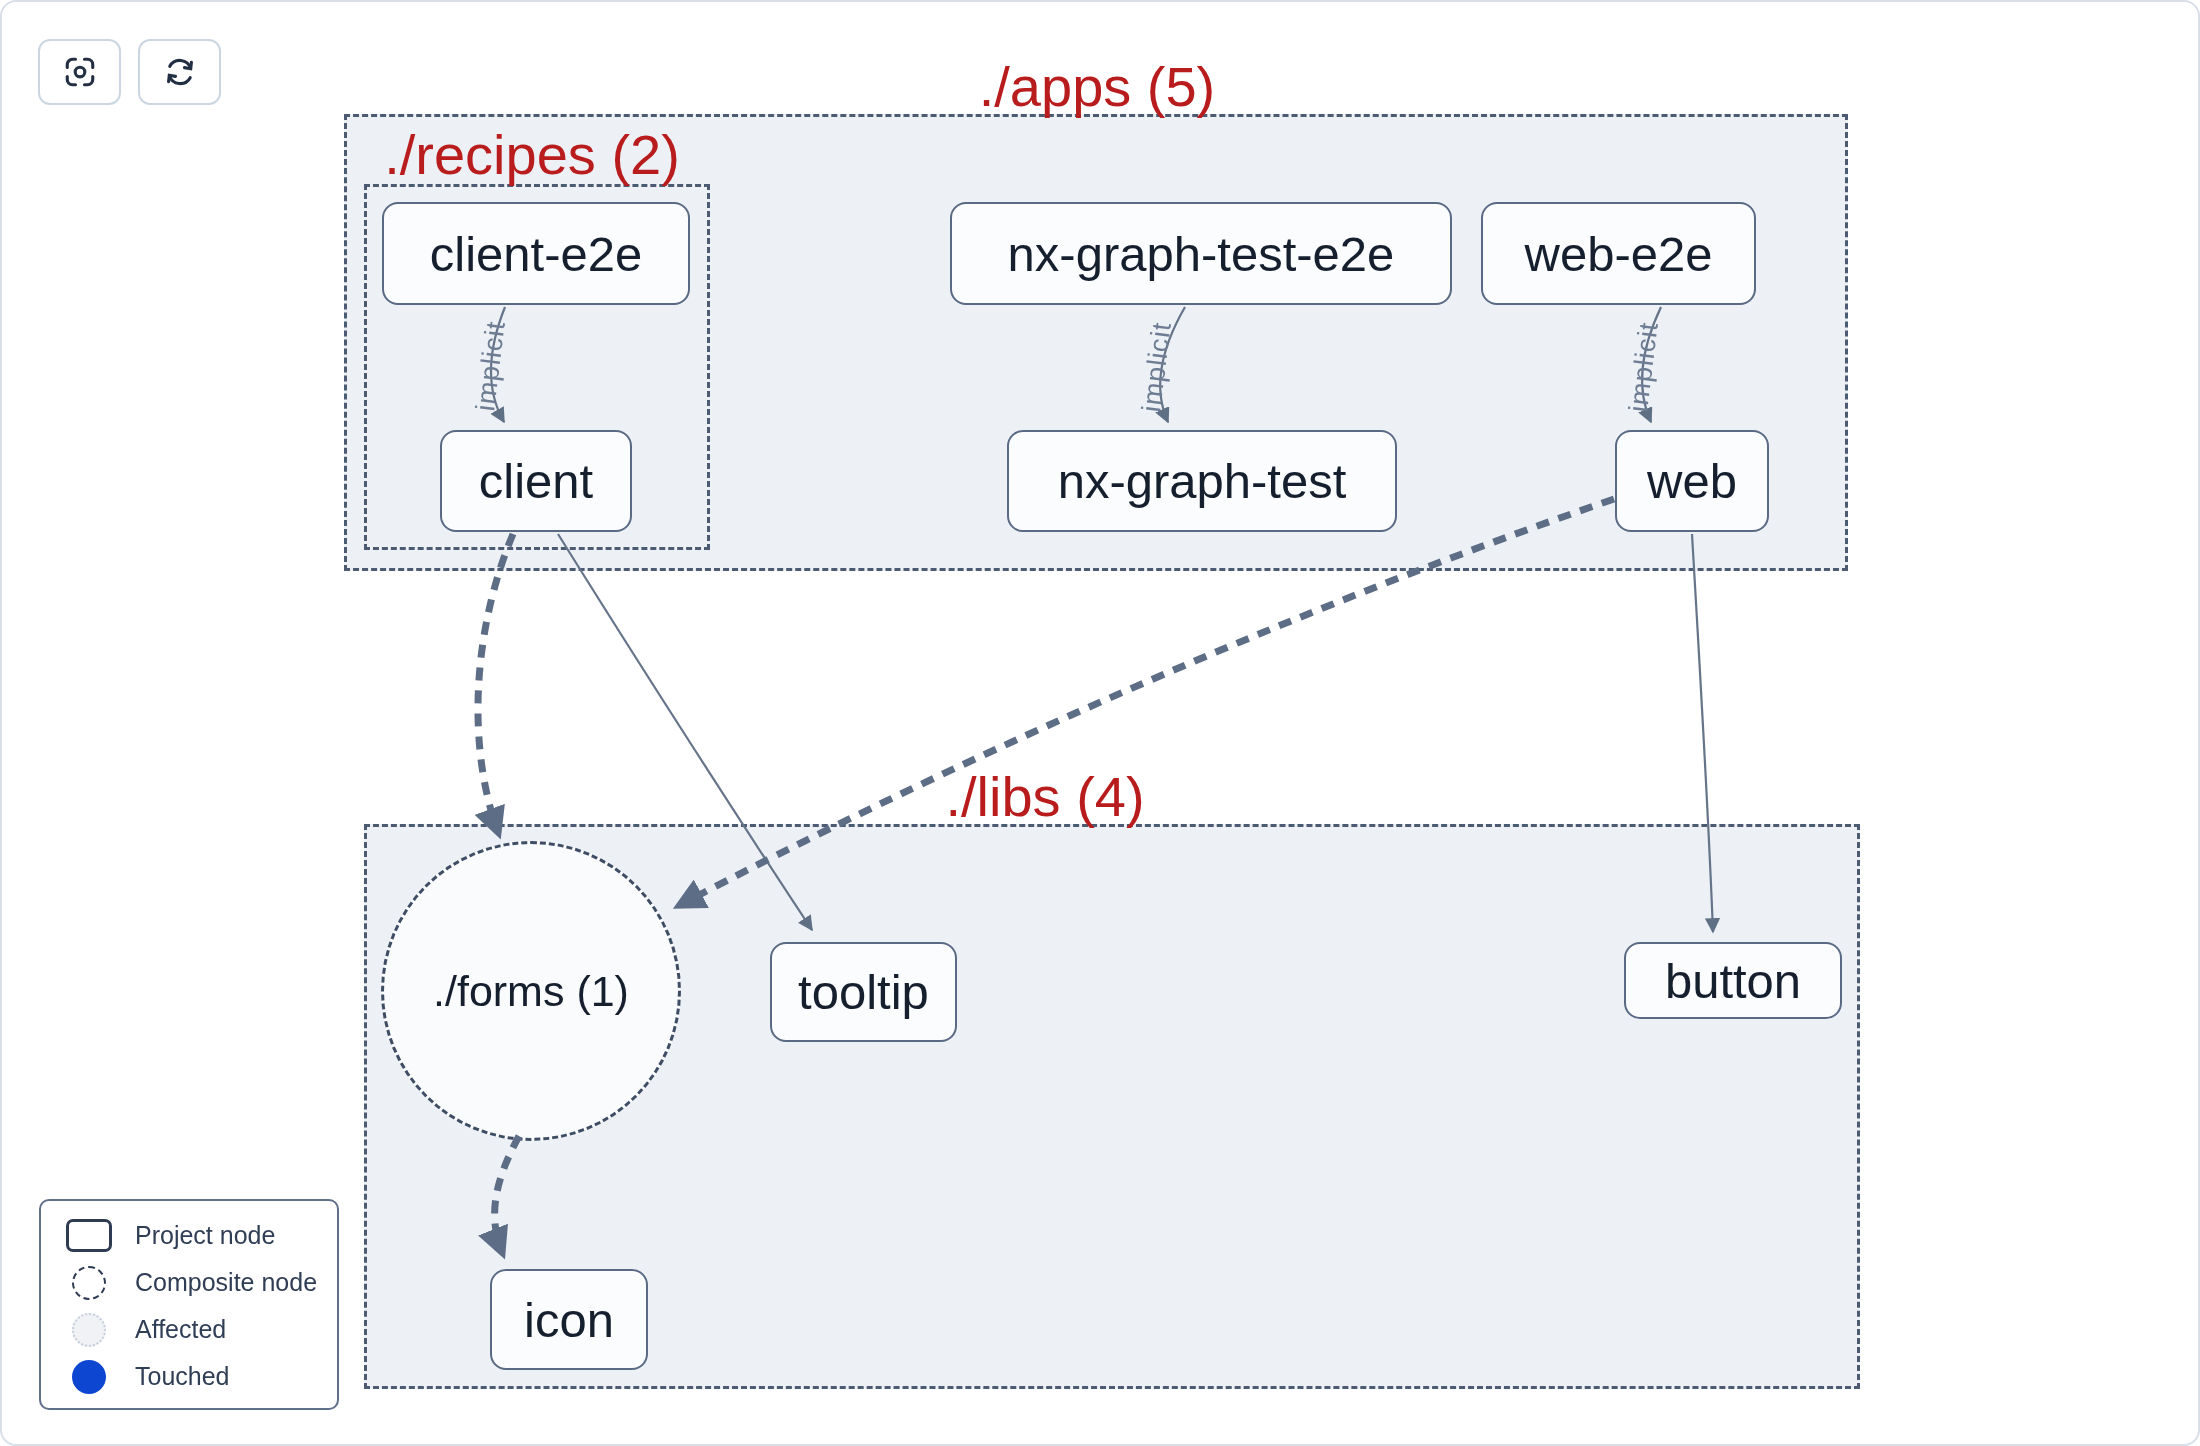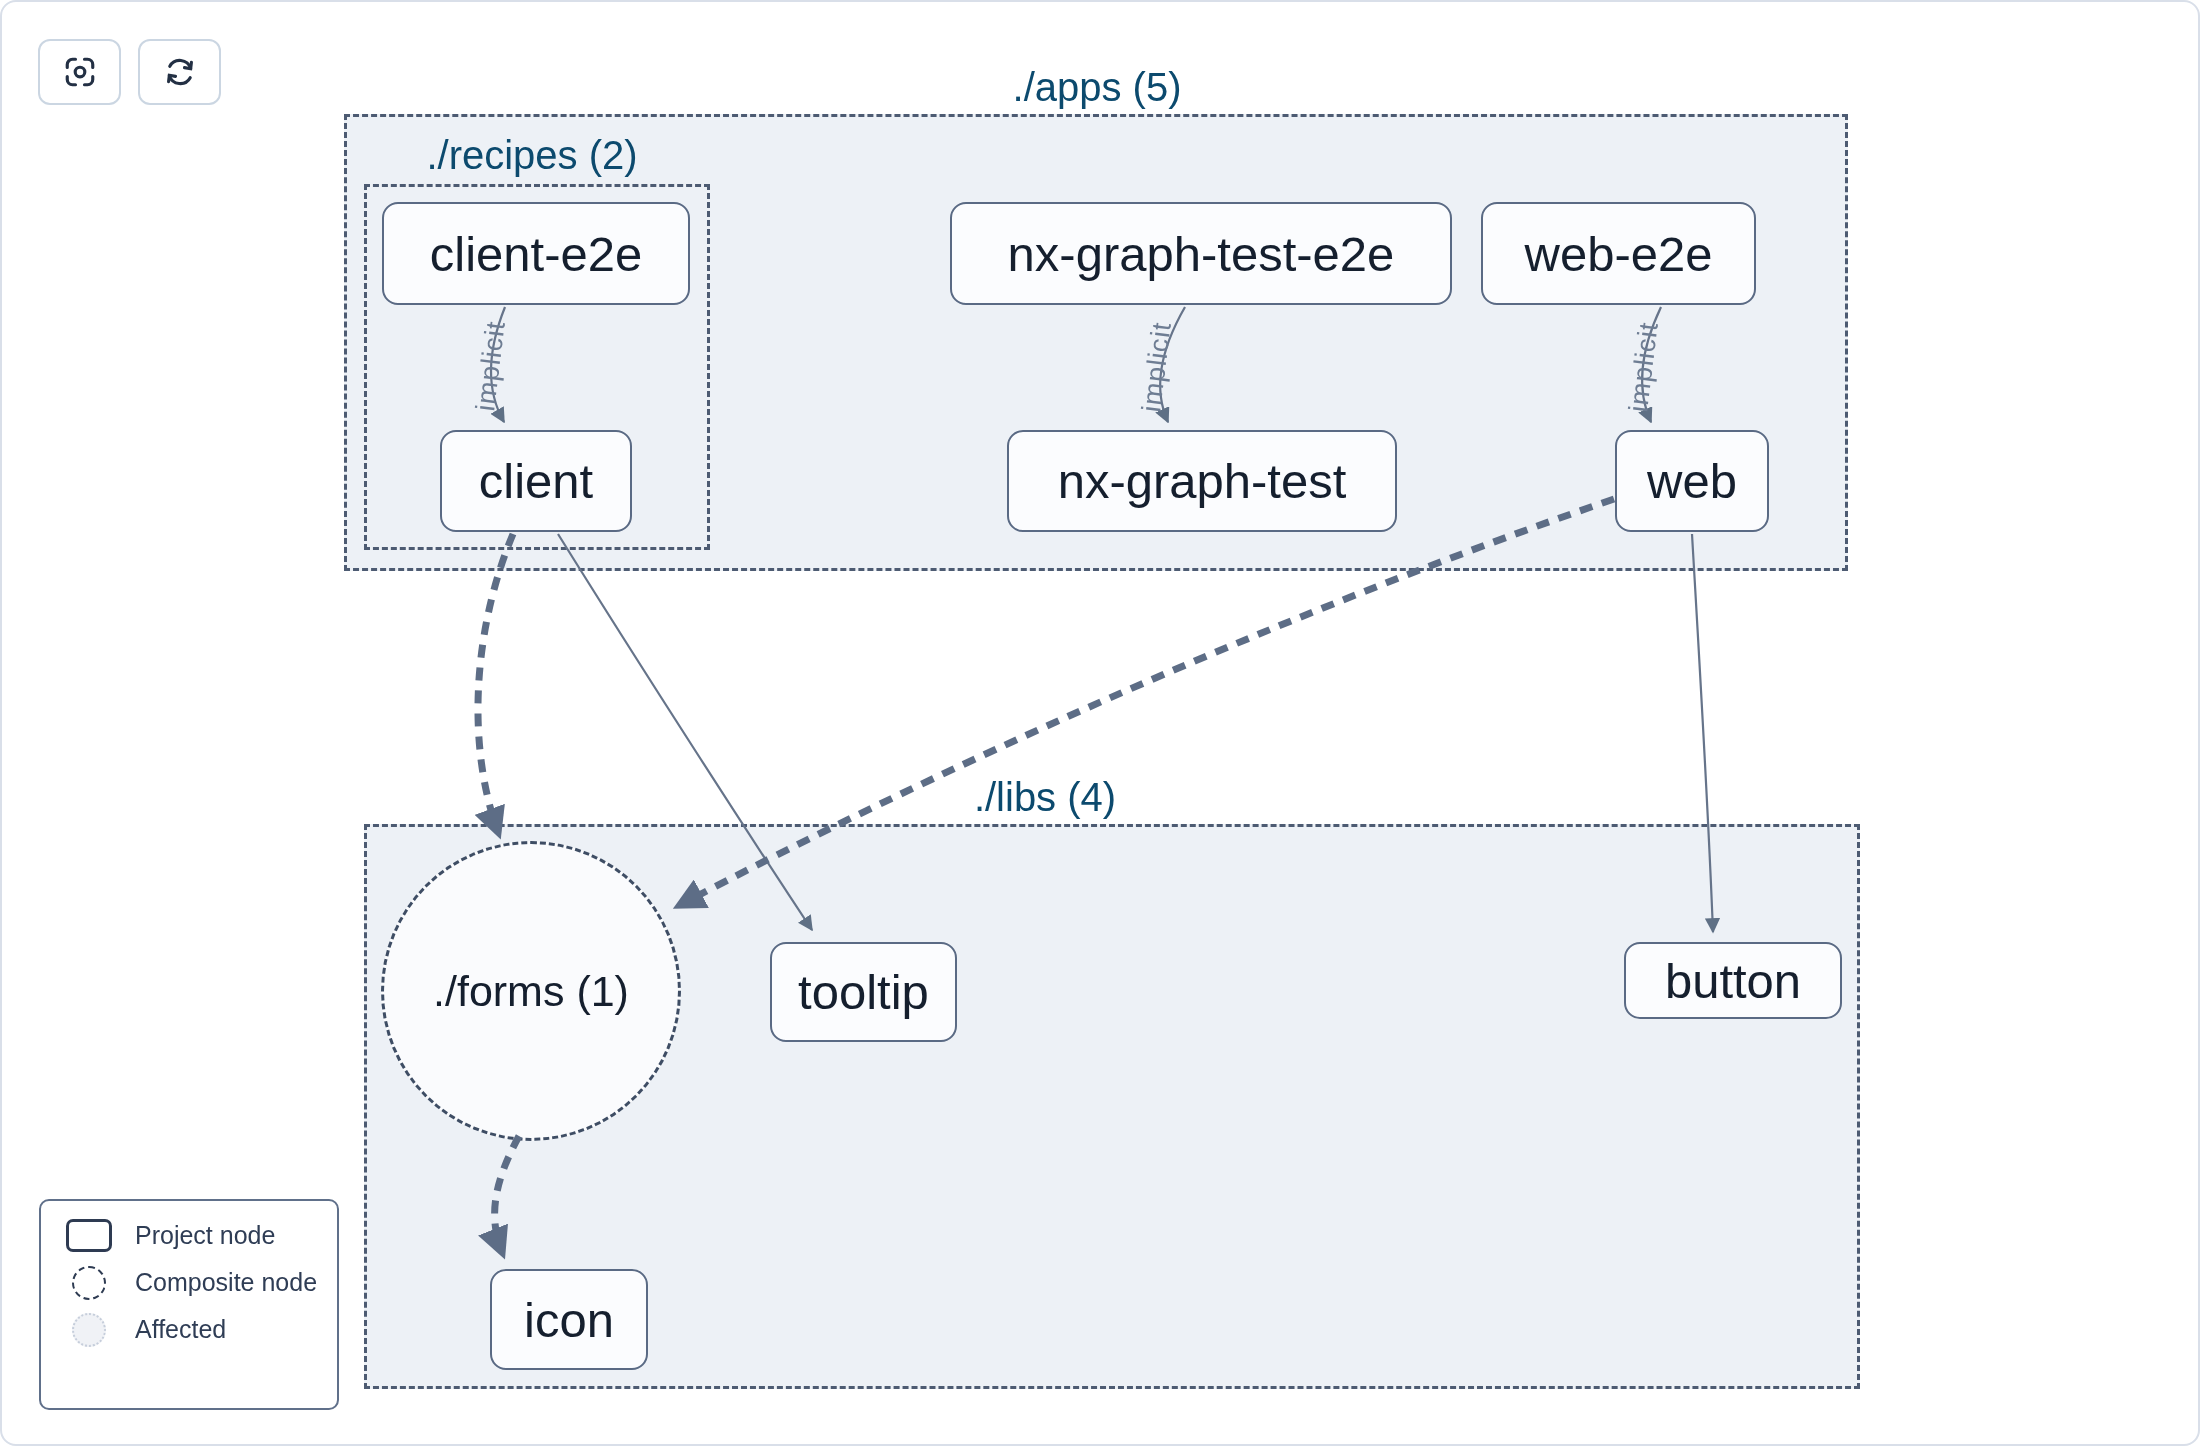--- a/index.html
+++ b/index.html
@@ -5,21 +5,21 @@
   html,body{margin:0;padding:0;background:#ffffff;}
   body{width:2200px;height:1446px;position:relative;font-family:"Liberation Sans",sans-serif;overflow:hidden;}
   .frame{position:absolute;inset:0;border:2px solid #d9dfe9;border-radius:16px;box-sizing:border-box;background:#ffffff;}
 
   
   .tool-btn{position:absolute;width:83px;height:66px;border:2px solid #cbd6e2;border-radius:12px;background:#ffffff;display:flex;align-items:center;justify-content:center;color:#233044;cursor:pointer;box-sizing:border-box;}
   .tool-btn svg{display:block;}
 
   
   .container{position:absolute;background:#edf1f6;border:3px dashed #4d5b72;box-sizing:border-box;}
-  .ctr-label{position:absolute;transform:translateX(-50%);font-size:40px;line-height:54px;color:#0c4a6e;white-space:nowrap;}
+  .ctr-label{position:absolute;transform:translateX(-50%);font-size:56px;line-height:54px;color:#b91c1c;white-space:nowrap;}
 
   
   .node{position:absolute;background:#fbfcfe;border:2px solid #5a6a84;border-radius:16px;display:flex;align-items:center;justify-content:center;font-size:49px;color:#151f2e;box-sizing:border-box;cursor:pointer;}
   .composite{position:absolute;background:#fafbfd;border:3px dashed #3e4d64;border-radius:50%;display:flex;align-items:center;justify-content:center;font-size:43px;color:#151f2e;box-sizing:border-box;cursor:pointer;}
 
   
   svg.edges{position:absolute;left:0;top:0;pointer-events:none;}
   svg.edges path.edge{pointer-events:stroke;cursor:pointer;}
   .edge-thin{fill:none;stroke:#66748a;stroke-width:2.2px;}
   .edge-thick{fill:none;stroke:#5d6d86;stroke-width:7px;stroke-dasharray:13 10;}
@@ -117,15 +117,21 @@
           <span class="sw-composite"></span>
         </span>
       <span class="legend-label">Composite node</span>
     </div>
     <div class="legend-row">
       <span class="legend-swatch">
           <span class="sw-affected"></span>
         </span>
       <span class="legend-label">Affected</span>
     </div>
+    <div class="legend-row">
+      <span class="legend-swatch">
+          <span class="sw-touched" id="touched-dot" style="background: rgb(13, 70, 209);"></span>
+        </span>
+      <span class="legend-label">Touched</span>
+    </div>
   </div>
 
 </div>
 
 </body></html>

